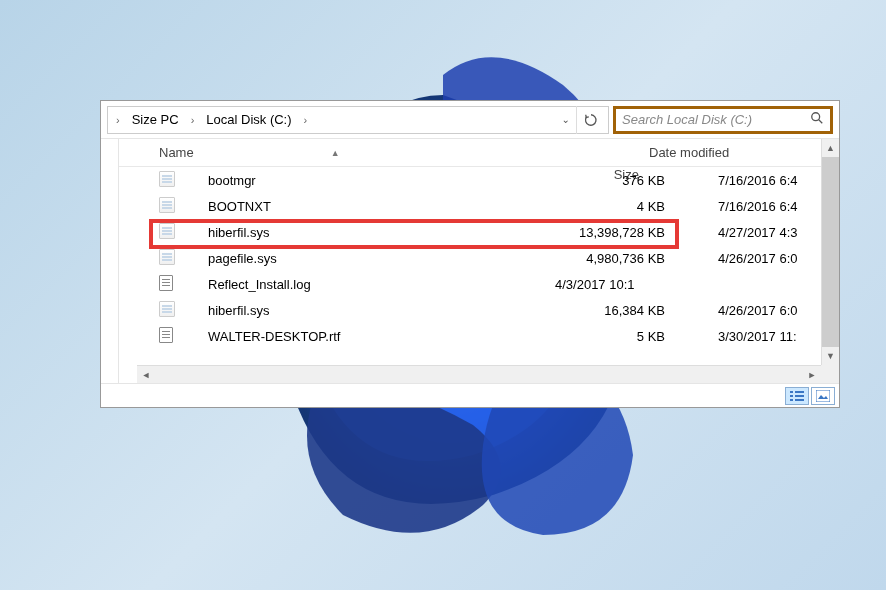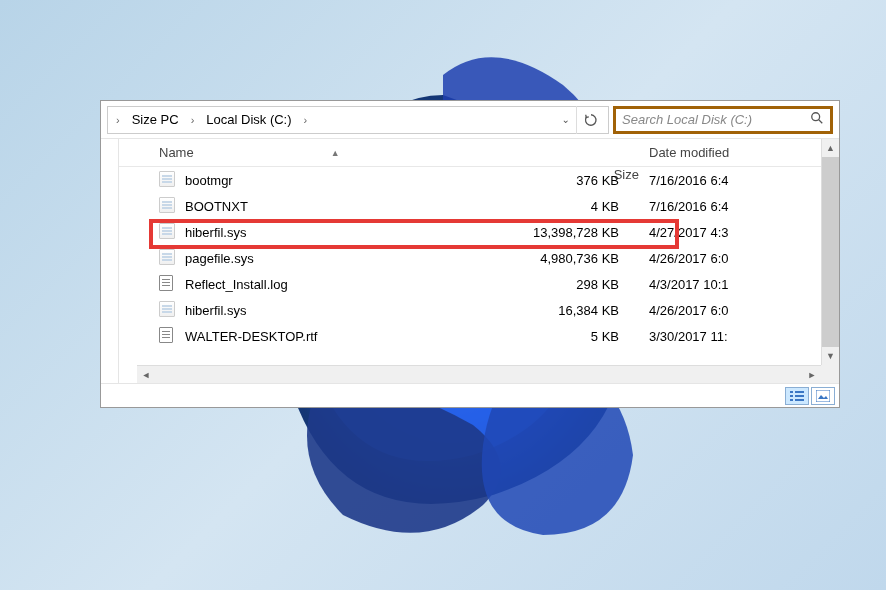--- a/index.html
+++ b/index.html
@@ -136,20 +136,21 @@
     .rows {
       flex: 1;
       overflow: hidden;
     }
     .file-row {
       display: flex;
       align-items: center;
       height: 26px;
       padding-left: 40px;
       position: relative;
+      gap: 23px;
     }
     .file-icon {
       width: 20px;
       height: 18px;
       margin-right: 6px;
       flex-shrink: 0;
     }
     .file-name { width: 314px; white-space: nowrap; overflow: hidden; }
     .file-size { width: 140px; text-align: right; padding-right: 20px; white-space: nowrap; }
     .file-date { flex: 1; padding-left: 10px; white-space: nowrap; overflow: hidden; }
@@ -348,21 +349,20 @@
           </div>
           <div class="file-row">
             <span class="file-icon"><span class="icon-sys"></span></span>
             <span class="file-name">pagefile.sys</span>
             <span class="file-size">4,980,736 KB</span>
             <span class="file-date">4/26/2017 6:0</span>
           </div>
           <div class="file-row">
             <span class="file-icon"><span class="icon-txt"></span></span>
             <span class="file-name">Reflect_Install.log</span>
-            <span class="file-size">298 KB</span>
             <span class="file-date">4/3/2017 10:1</span>
           </div>
           <div class="file-row">
             <span class="file-icon"><span class="icon-sys"></span></span>
             <span class="file-name">hiberfil.sys</span>
             <span class="file-size">16,384 KB</span>
             <span class="file-date">4/26/2017 6:0</span>
           </div>
           <div class="file-row">
             <span class="file-icon"><span class="icon-txt"></span></span>

